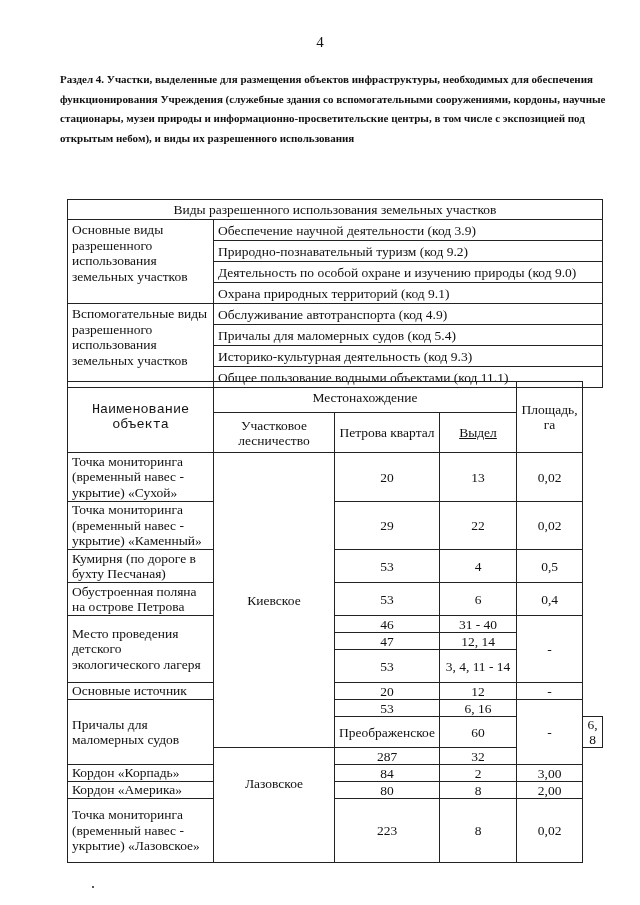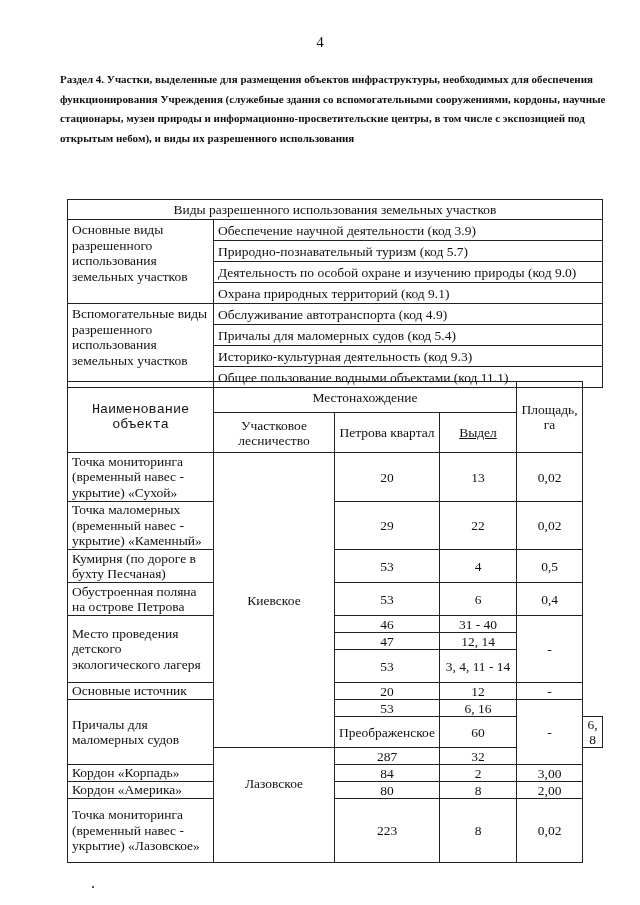--- a/index.html
+++ b/index.html
@@ -40,21 +40,21 @@
 <table id="uses-table">
   <tbody>
       <tr>
     <td class="hdr" colspan="2">Виды разрешенного использования земельных участков</td>
   </tr>
   <tr>
     <td class="cat" rowspan="4">Основные виды разрешенного использования земельных участков</td>
     <td>Обеспечение научной деятельности (код 3.9)</td>
   </tr>
   <tr>
-        <td>Природно-познавательный туризм (код 5.7)</td>
+        <td>Природно-познавательный туризм (код 9.2)</td>
       </tr>
   <tr>
         <td>Деятельность по особой охране и изучению природы (код 9.0)</td>
       </tr>
   <tr>
         <td>Охрана природных территорий (код 9.1)</td>
       </tr>
   <tr>
     <td class="cat" rowspan="4">Вспомогательные виды разрешенного использования земельных участков</td>
     <td>Обслуживание автотранспорта (код 4.9)</td>
@@ -86,21 +86,21 @@
 
   <tr style="height:49px">
     <td class="name">Точка мониторинга (временный навес - укрытие) «Сухой»</td>
     <td rowspan="10">Киевское</td>
     <td>20</td>
     <td>13</td>
     <td>0,02</td>
   </tr>
 
   <tr style="height:48px">
-    <td class="name">Точка маломерных (временный навес - укрытие) «Каменный»</td>
+    <td class="name">Точка мониторинга (временный навес - укрытие) «Каменный»</td>
     <td>29</td>
     <td>22</td>
     <td>0,02</td>
   </tr>
 
   <tr style="height:33px">
     <td class="name">Кумирня (по дороге в бухту Песчаная)</td>
     <td>53</td>
     <td>4</td>
     <td>0,5</td>

